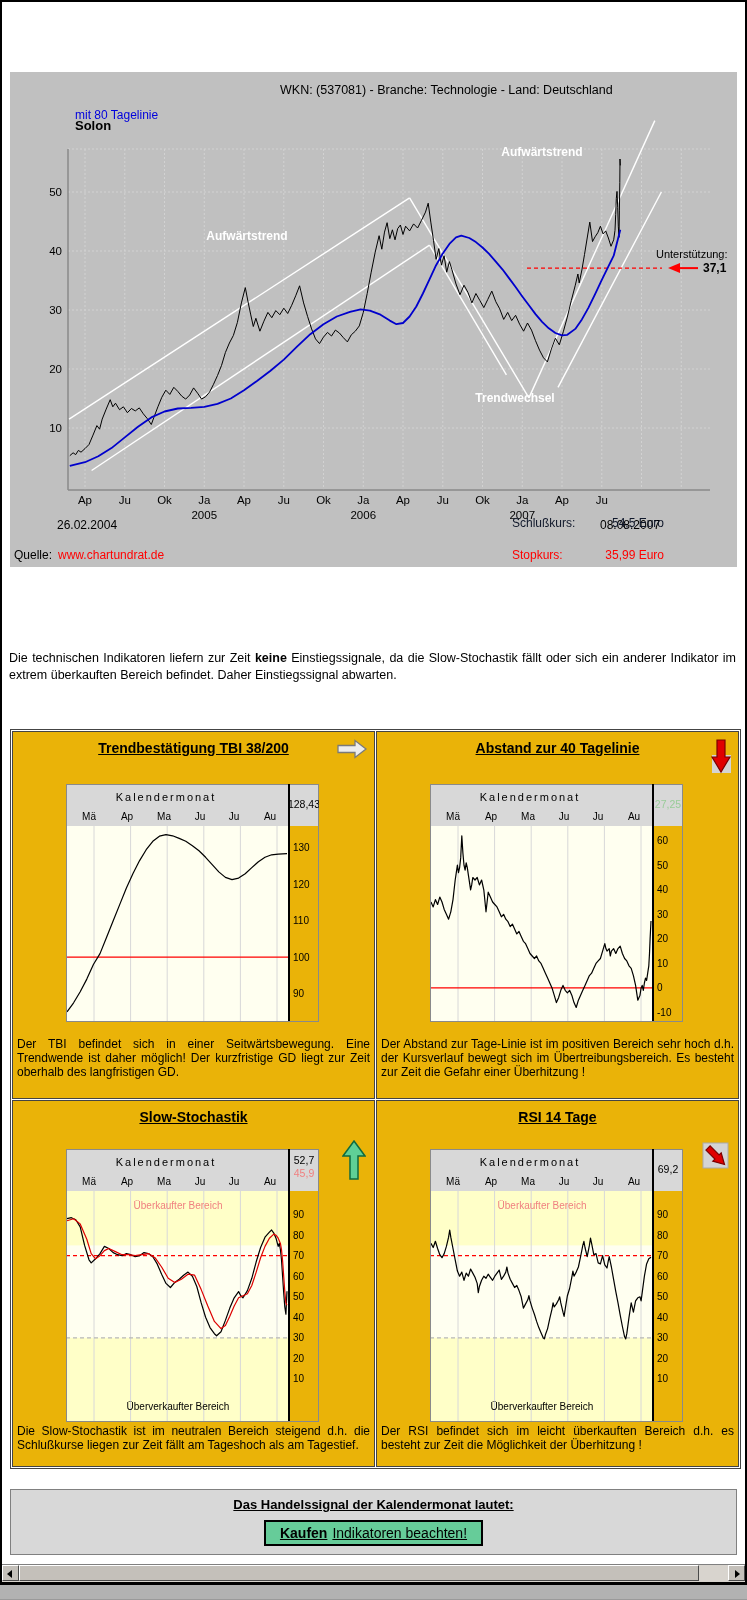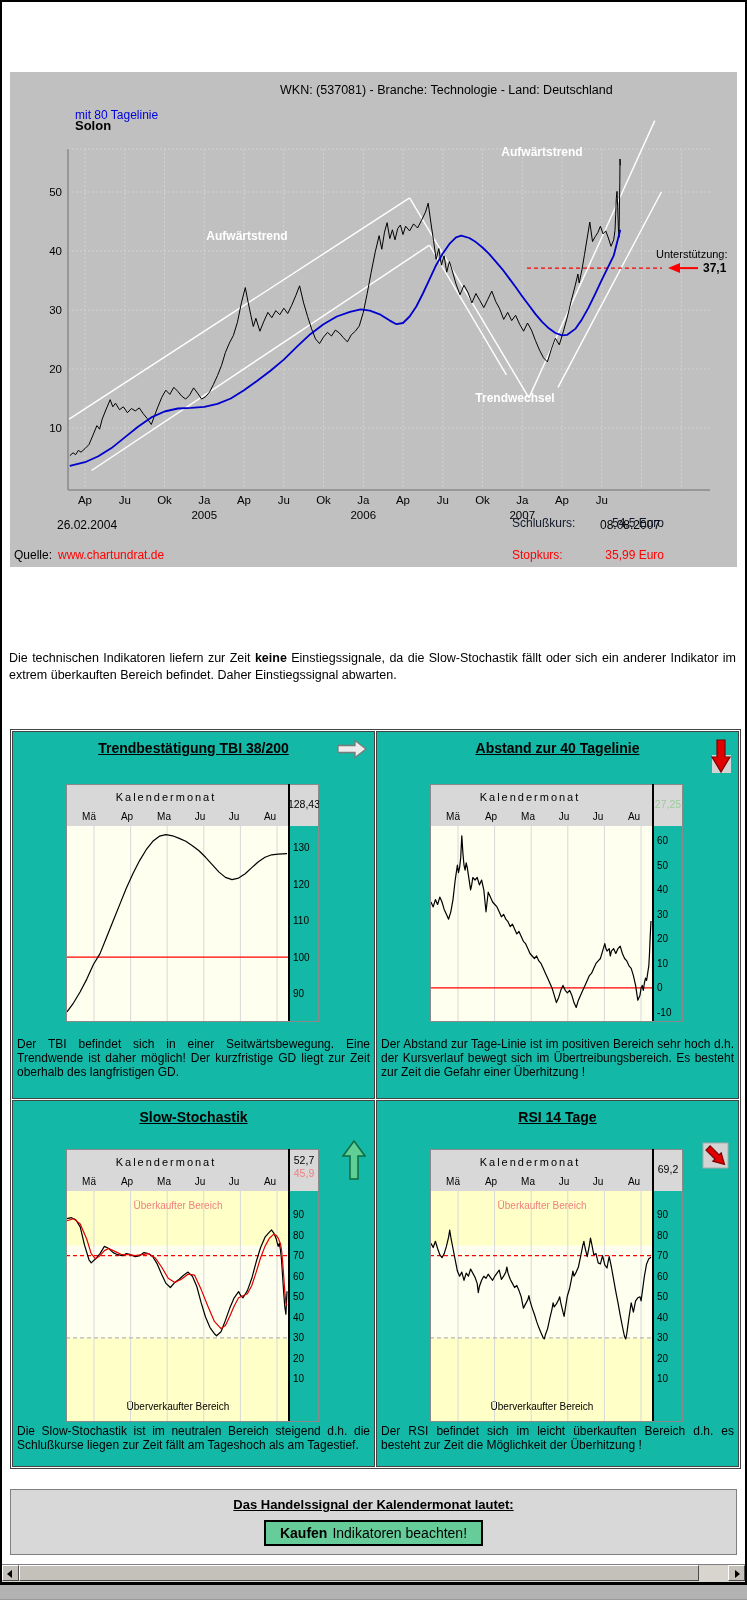--- a/index.html
+++ b/index.html
@@ -18,37 +18,37 @@
   .mc-kursrow{position:absolute;left:502px;width:152px;display:flex;justify-content:space-between;font-size:12px;}
   .mc-kursrow.close{top:444px;color:#0f172a;}
   .mc-kursrow.stop{top:476px;color:#ff0000;}
   .mc-quelle{position:absolute;left:4px;top:476px;font-size:12px;color:#000;}
   .mc-quelle .url{color:#ff0000;margin-left:6px;}
   
   .section-heading{position:absolute;top:613px;left:0;width:100%;text-align:center;font-size:15px;font-weight:bold;text-decoration:underline;color:#000;}
   .intro{position:absolute;top:648px;left:7px;right:9px;margin:0;font-size:12.5px;line-height:1.35;text-align:justify;color:#000;}
   
   .grid{position:absolute;top:727px;left:8px;border-collapse:separate;border-spacing:1px;border:1px solid #444;}
-  .grid td{width:361px;background:#14b8a6;border:1px solid #444;position:relative;vertical-align:top;padding:0;}
+  .grid td{width:361px;background:#eab308;border:1px solid #444;position:relative;vertical-align:top;padding:0;}
   .row1 td{height:366px;}
   .row2 td{height:365px;}
   .cell-title{text-align:center;margin-top:8px;font-size:14px;font-weight:bold;text-decoration:underline;color:#000;}
   .cell-arrow{position:absolute;}
   .row1 .cell-arrow{right:6px;top:6px;}
   .row2 .cell-arrow{right:8px;top:38px;}
   .mini-wrap{position:absolute;left:53px;}
   .row1 .mini-wrap{top:52px;}
   .row2 .mini-wrap{top:48px;}
   .cell-text{position:absolute;left:4px;right:4px;margin:0;font-size:12px;line-height:1.16;text-align:justify;color:#000;}
   .row1 .cell-text{top:306px;}
   .row2 .cell-text{top:324px;}
   
   .signal-box{position:absolute;top:1487px;left:8px;width:725px;height:64px;background:#d8d8d8;border:1px solid #808080;}
   .signal-heading{text-align:center;margin-top:7px;font-size:13px;font-weight:bold;text-decoration:underline;color:#000;}
-  .signal-button{display:block;margin:8px auto 0;background:#66cc99;border:2px solid #000;font-family:inherit;font-size:14px;padding:3px 14px;color:#000;cursor:pointer;}
+  .signal-button{display:block;margin:8px auto 0;background:#66cc99;border:2px solid #000;font-family:inherit;font-size:14px;padding:3px 14px;color:#000;cursor:pointer;text-decoration:underline;}
   .signal-button b{font-weight:bold;}
   .signal-button span{margin-left:5px;font-weight:normal;}
   
   .hscroll{position:absolute;left:0;bottom:0;width:743px;height:17px;background:#d8d4ce;border-top:1px solid #808080;}
   .sb-btn{position:absolute;top:0;width:17px;height:16px;background:#c4c0ba;border:1px solid;border-color:#fff #4a4a4a #4a4a4a #fff;box-sizing:border-box;}
   .sb-left{left:0;}
   .sb-right{right:0;}
   .sb-thumb{position:absolute;top:0;left:17px;width:680px;height:16px;background:#c4c0ba;border:1px solid;border-color:#fff #4a4a4a #4a4a4a #fff;box-sizing:border-box;}
   .tri{position:absolute;width:0;height:0;top:4px;}
   .tri-left{left:4px;border-top:4px solid transparent;border-bottom:4px solid transparent;border-right:5px solid #000;}

